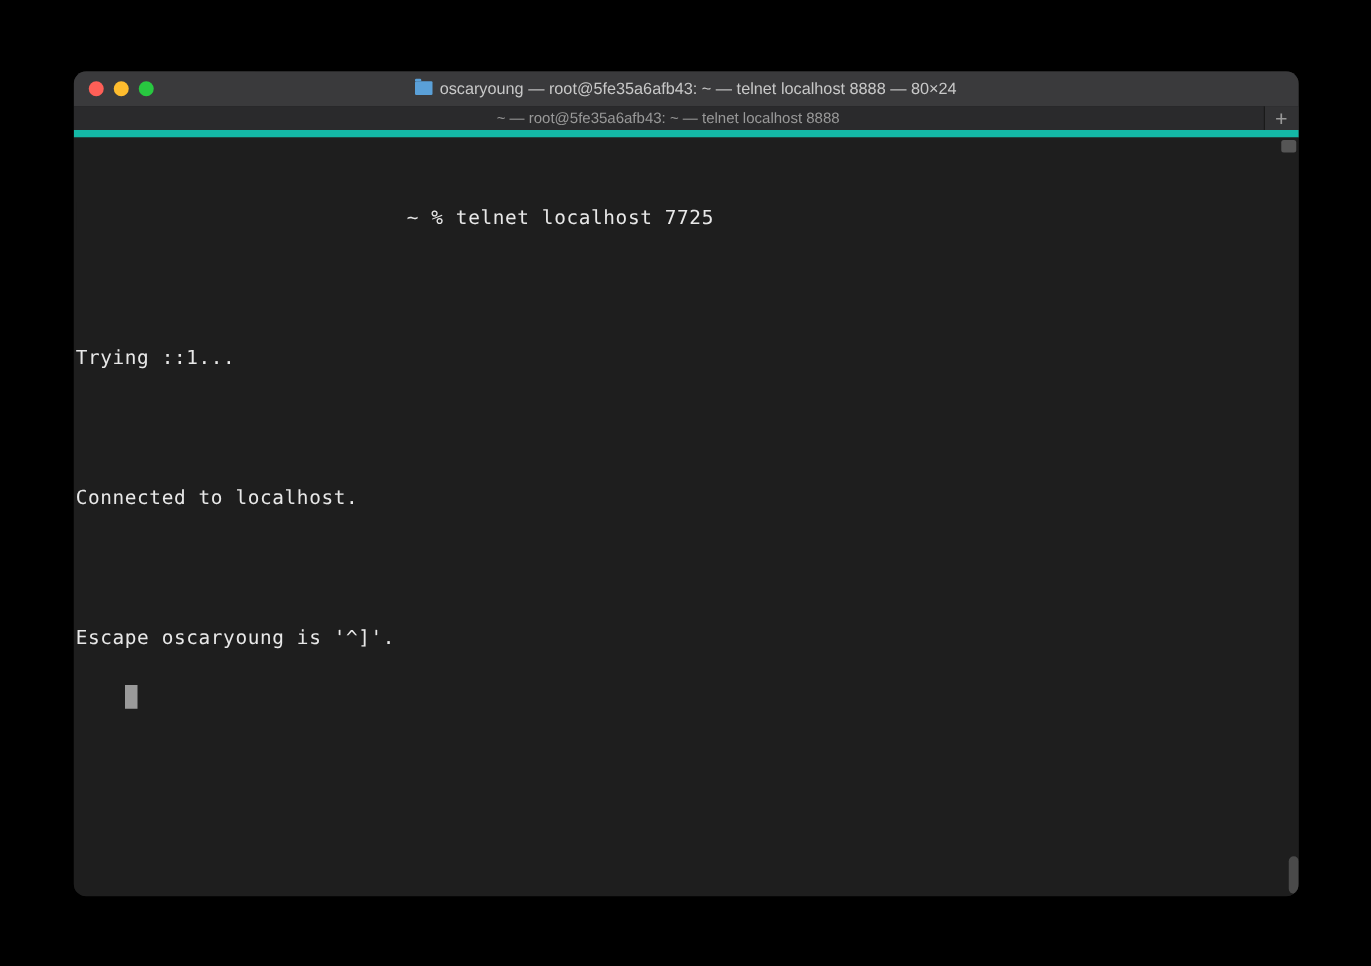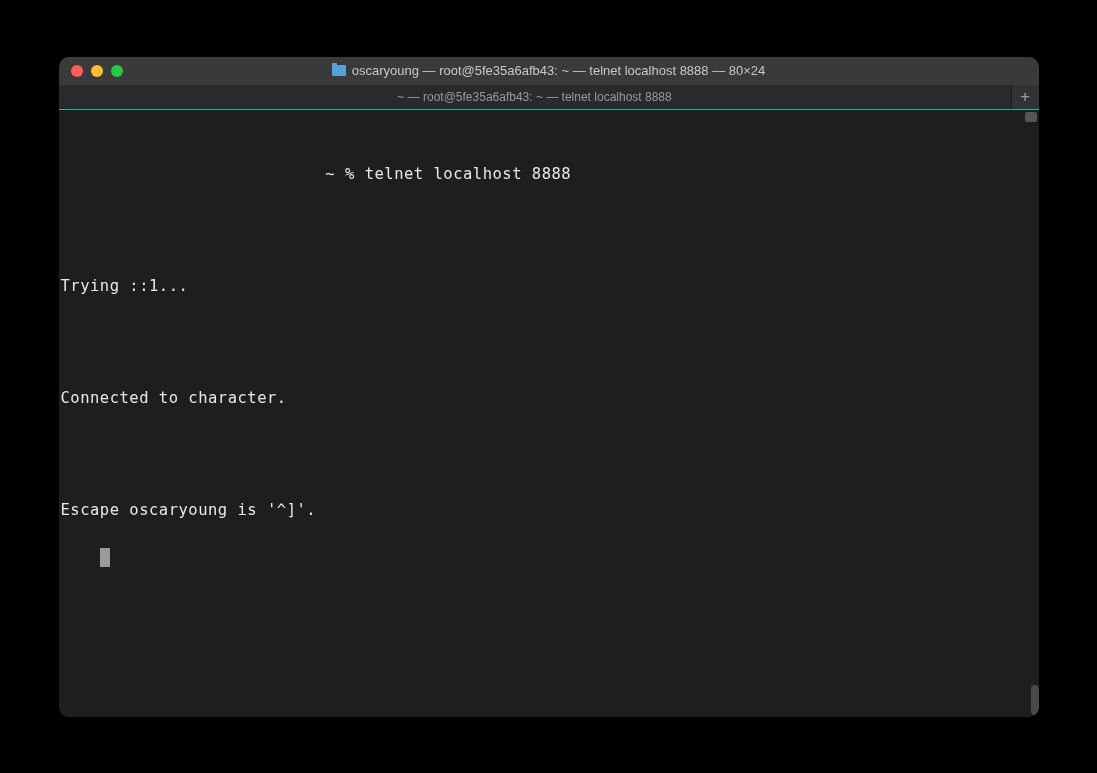--- a/index.html
+++ b/index.html
@@ -80,21 +80,21 @@
       height: 2px;
       background: #5aa0d8;
       border-radius: 1px 1px 0 0;
     }
     .tab-bar {
       background: #2a2a2c;
       height: 25px;
       display: flex;
       align-items: center;
       position: relative;
-      border-bottom: 1px solid #14b8a6;
+      border-bottom: 6px solid #14b8a6;
     }
     .tab {
       flex: 1;
       height: 100%;
       display: flex;
       align-items: center;
       justify-content: center;
       color: #999;
       font-size: 12px;
       font-family: -apple-system, BlinkMacSystemFont, "Segoe UI", sans-serif;
@@ -184,23 +184,23 @@
   <div class="tab-bar">
     <div class="tab">
       <span>~ — root@5fe35a6afb43: ~ — telnet localhost 8888</span>
     </div>
     <div class="new-tab-button">
       <span>+</span>
     </div>
   </div>
 
   <div class="terminal-content">
-    <div class="prompt-line"><span class="redacted-block"></span><span> ~ % </span><span>telnet localhost 8888</span></div>
+    <div class="prompt-line"><span class="redacted-block"></span><span> ~ % </span><span>telnet localhost 7725</span></div>
     <span class="output-line">Trying ::1...</span>
-    <span class="output-line">Connected to character.</span>
+    <span class="output-line">Connected to localhost.</span>
     <span class="output-line">Escape oscaryoung is '^]'.</span>
     <span class="cursor"></span>
 
     <div class="scroll-indicator-top"></div>
     <div class="scroll-indicator-bottom"></div>
   </div>
 
 </div>
 
 </body></html>

